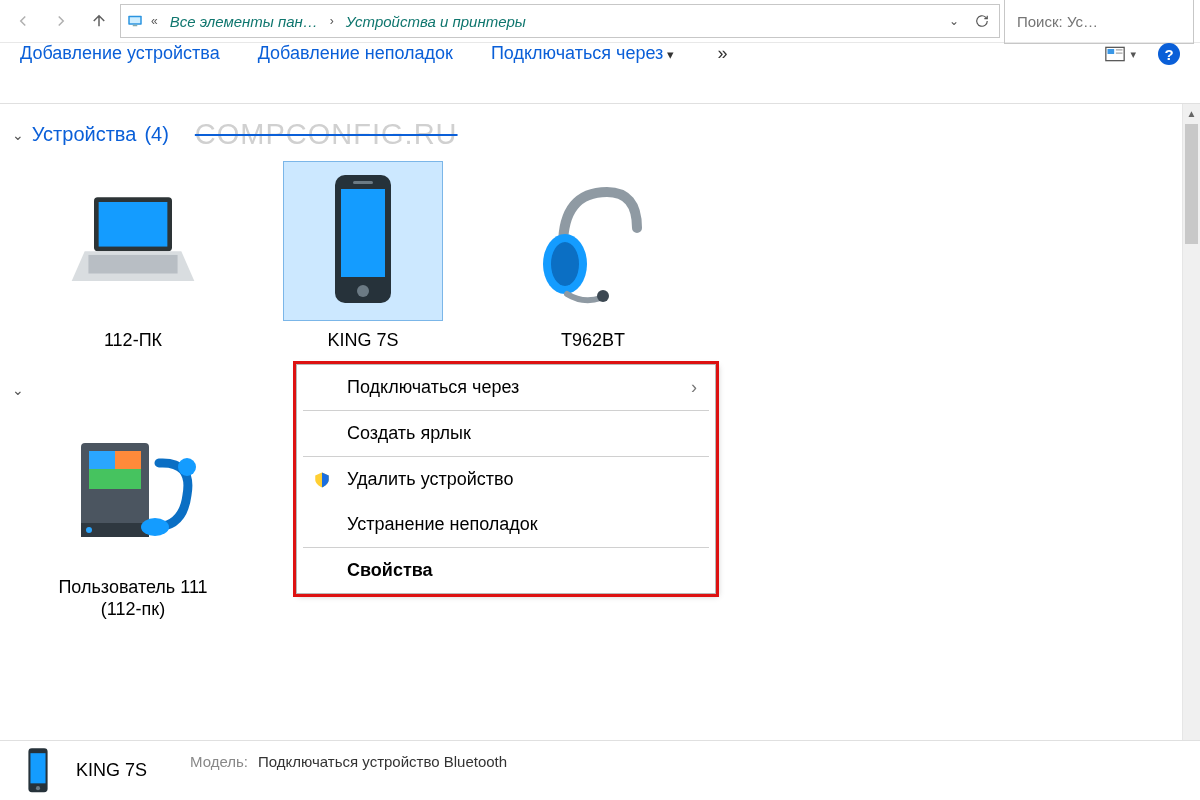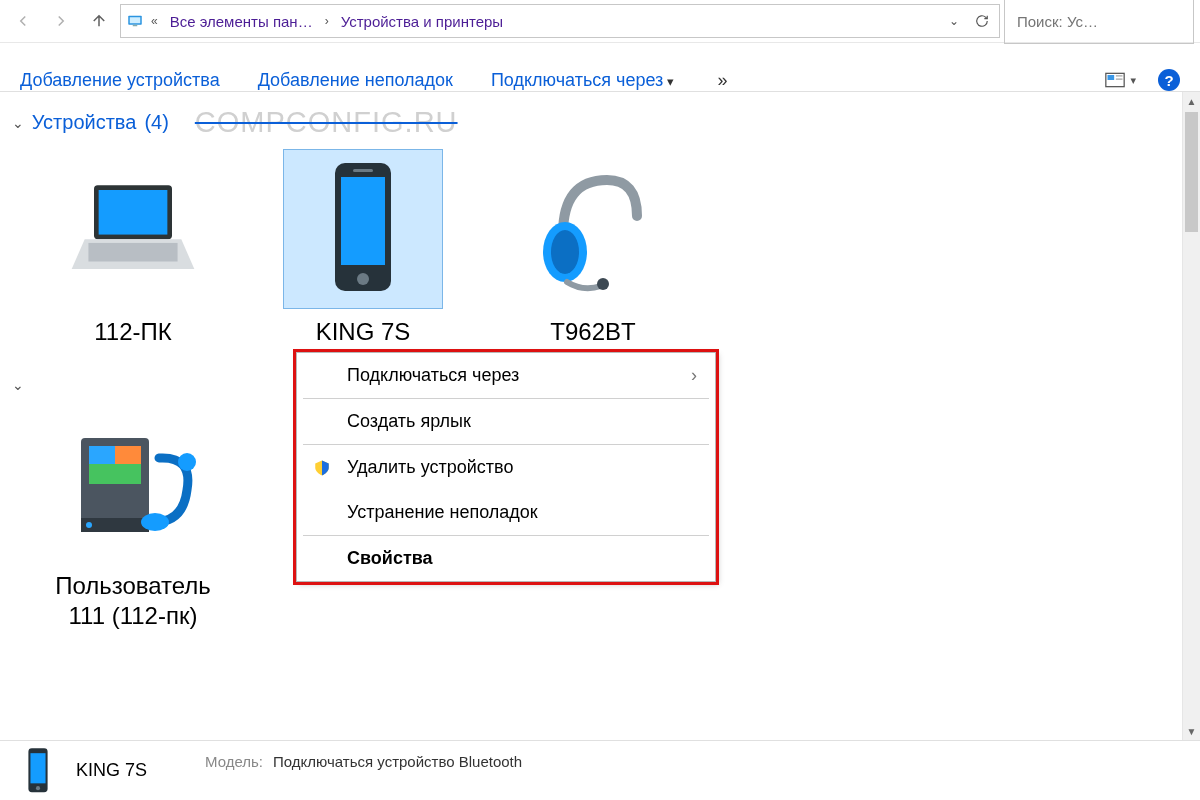--- a/index.html
+++ b/index.html
@@ -33,37 +33,37 @@
     height: 34px;
     border: 1px solid #c7c7c7;
     display: flex;
     align-items: center;
     padding: 0 4px;
     gap: 2px;
     overflow:hidden;
   }
   .bc-icon { width:20px;height:20px;display:flex;align-items:center;justify-content:center; }
   .bc-chev { color:#555; font-size:12px; padding:0 4px; }
-  .bc-seg { color:#4c1d95; padding:4px 6px; white-space:nowrap; }
+  .bc-seg { color:#0f766e; padding:4px 6px; white-space:nowrap;font-style:italic; }
   .bc-trail { margin-left:auto; display:flex; gap:2px; }
   .bc-btn { width:26px;height:30px;display:flex;align-items:center;justify-content:center;color:#555;font-size:12px; }
   .searchbox {
     width: 190px; height: 46px;
     border: 1px solid #c7c7c7;
     display:flex;align-items:center;
     padding:0 12px;
     color:#888;
   }
   .searchbox input { border:none;outline:none;flex:1;font-size:15px;color:#333;background:transparent; }
   
   .toolbar {
-    height: 50px;
+    height: 62px;
     border-top:1px solid #e8e8e8;
     border-bottom:1px solid #e0e0e0;
-    display:flex;align-items:flex-end;
+    display:flex;align-items:flex-start;
     padding:0 20px;
     gap:38px;
     background:#fff;
   }
   .tb-link { color:#0a5fd8; font-size:18px; cursor:default; }
   .tb-drop::after { content:" ▾"; font-size:13px; color:#333; }
   .tb-overflow { color:#333; font-size:18px; margin-left:6px; }
   .tb-right { margin-left:auto; display:flex; gap:22px; align-items:center; }
   .tb-icon { width:22px;height:22px;display:flex;align-items:center;justify-content:center; }
   .help-circle { width:22px;height:22px;border-radius:50%;background:#0a5fd8;color:#fff;display:flex;align-items:center;justify-content:center;font-weight:bold;font-size:15px; }
@@ -98,21 +98,21 @@
   .device .iconbox {
     width:160px;height:160px;
     display:flex;align-items:center;justify-content:center;
     margin:0 auto 8px auto;
     border:1px solid transparent;
   }
   .device.selected .iconbox {
     background:#cce8ff;
     border:1px solid #7bb6e8;
   }
-  .device .label { font-size:24px; color:#000; line-height:1.25; }
+  .device .label { font-size:18px; color:#000; line-height:1.25; }
   
   .vscroll {
     position:absolute; right:0; top:0; bottom:0;
     width:18px; background:#f0f0f0;
     border-left:1px solid #e6e6e6;
   }
   .vscroll .arrow { height:18px;display:flex;align-items:center;justify-content:center;color:#666;font-size:10px; }
   .vscroll .thumb { position:absolute; left:2px;right:2px; top:20px; height:120px; background:#c8c8c8; }
   
   .context-menu {
@@ -330,17 +330,17 @@
   <div class="thumb">
     <svg width="32" height="48" viewBox="0 0 80 140">
       <rect x="12" y="4" width="56" height="128" rx="10" fill="#26323a"></rect>
       <rect x="18" y="18" width="44" height="88" fill="#149cff"></rect>
       <circle cx="40" cy="120" r="6" fill="#6b7a84"></circle>
     </svg>
   </div>
   <div class="meta">
     <div class="title">KING 7S</div>
   </div>
-  <div class="kv" style="margin-left:44px; align-self:flex-start; margin-top:6px;">
+  <div class="kv" style="margin-left:29px; align-self:flex-start; margin-top:6px;">
     <span class="key">Модель:</span>
     <span class="val">Подключаться устройство Bluetooth</span>
   </div>
 </div>
 
 </body></html>

